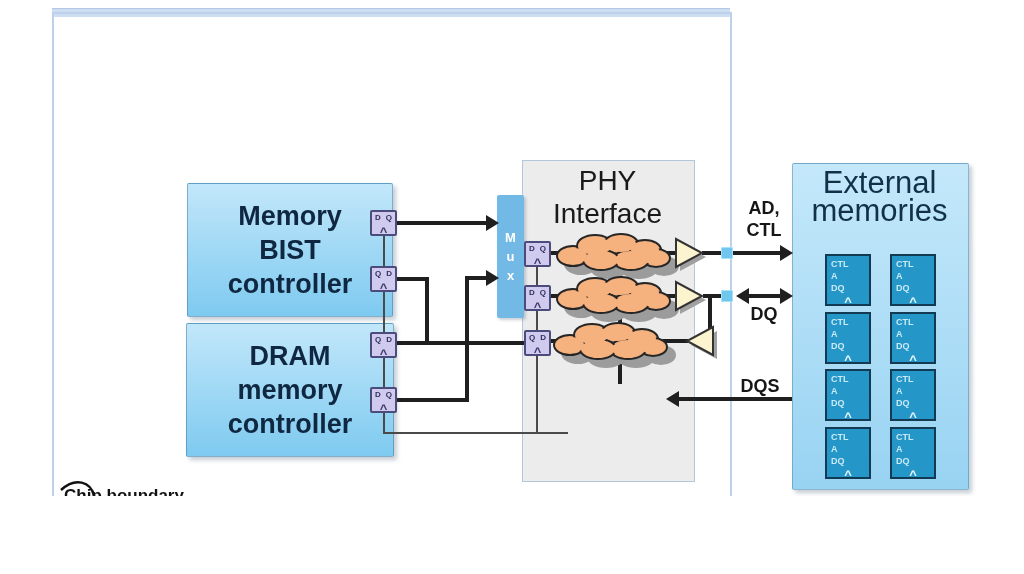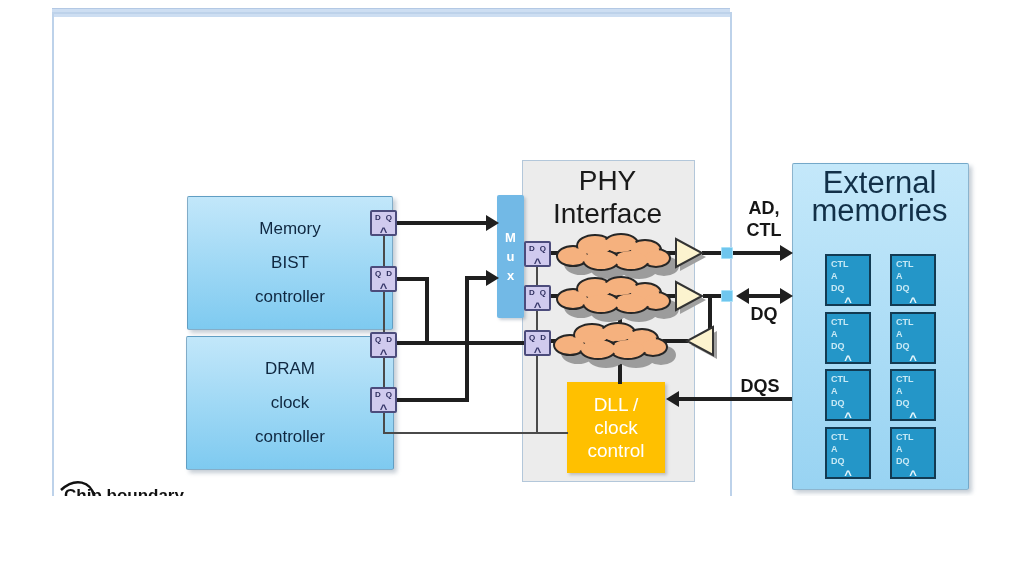--- a/index.html
+++ b/index.html
@@ -9,21 +9,21 @@
   
   .boundary-top{left:52px;top:8px;width:678px;height:8px;background:#cddef2;border-top:1px solid #b3c8e4;}
   .boundary-rect{left:52px;top:12px;width:676px;height:546px;border:2px solid #bdd2ea;}
   .boundary-bottom{left:52px;top:559px;width:690px;height:8px;
                    background:linear-gradient(180deg,#c2cedd,#97a7ba);}
   
   .bluebox{background:linear-gradient(180deg,#c2e7fa 0%,#7ecaf0 100%);
            border:1px solid rgba(60,105,140,.45);border-radius:2px;
            box-shadow:3px 3px 4px rgba(110,130,150,.40);
            display:flex;align-items:center;justify-content:center;text-align:center;
-           color:#0f2740;font-size:17px;line-height:34px;font-weight:400;white-space:pre-line;margin-top:13px;}
+           color:#0f2740;font-size:27px;line-height:34px;font-weight:700;white-space:pre-line;}
   .phybox{background:#ececec;border:1px solid #b3c7da;}
   .phy-title{left:522px;top:164px;width:171px;text-align:center;color:#1a1a1a;
              font-size:28px;line-height:33px;font-weight:500;white-space:pre-line;}
   .muxbox{background:#72b9e6;border-radius:2px;box-shadow:2px 2px 3px rgba(100,120,140,.35);
           display:flex;flex-direction:column;align-items:center;justify-content:center;gap:6px;}
   .muxbox span{color:#ffffff;font-size:13px;font-weight:700;line-height:13px;}
   .dllbox{background:#ffc000;box-shadow:2px 2px 3px rgba(120,120,120,.40);
           display:flex;align-items:center;justify-content:center;text-align:center;
           color:#ffffff;font-size:19px;line-height:23px;font-weight:500;white-space:pre-line;}
   .extbox{background:linear-gradient(180deg,#c4e8fa 0%,#98d3f2 100%);
@@ -71,38 +71,33 @@
   <div class="abs phy-title">PHY
 Interface</div>
 
   <div class="abs bluebox" style="left:187px;top:183px;width:204px;height:132px;">
     <span>Memory
 BIST
 controller</span>
   </div>
   <div class="abs bluebox" style="left:186px;top:323px;width:206px;height:132px;">
     <span>DRAM
-clock
+memory
 controller</span>
   </div>
   <div class="abs extbox" style="left:792px;top:163px;width:175px;height:325px;"></div>
   <div class="abs ext-title">External
 memories</div>
 
   <div class="abs muxbox" style="left:497px;top:195px;width:27px;height:123px;">
     <span>M</span>
     <span>u</span>
     <span>x</span>
   </div>
 
-  <div class="abs dllbox" style="left:567px;top:382px;width:98px;height:91px;">
-    <span>DLL /
-clock
-control</span>
-  </div>
 
   <div class="abs wire" style="left:397px;top:221px;width:90px;height:4px;"></div>
   <div class="abs wire" style="left:397px;top:277px;width:32px;height:4px;"></div>
   <div class="abs wire" style="left:425px;top:277px;width:4px;height:68px;"></div>
   <div class="abs wire" style="left:397px;top:341px;width:130px;height:4px;"></div>
   <div class="abs wire" style="left:397px;top:398px;width:72px;height:4px;"></div>
   <div class="abs wire" style="left:465px;top:276px;width:4px;height:126px;"></div>
   <div class="abs wire" style="left:465px;top:276px;width:25px;height:4px;"></div>
   <div class="abs wire" style="left:550px;top:251px;width:130px;height:4px;"></div>
   <div class="abs wire" style="left:702px;top:251px;width:80px;height:4px;"></div>

